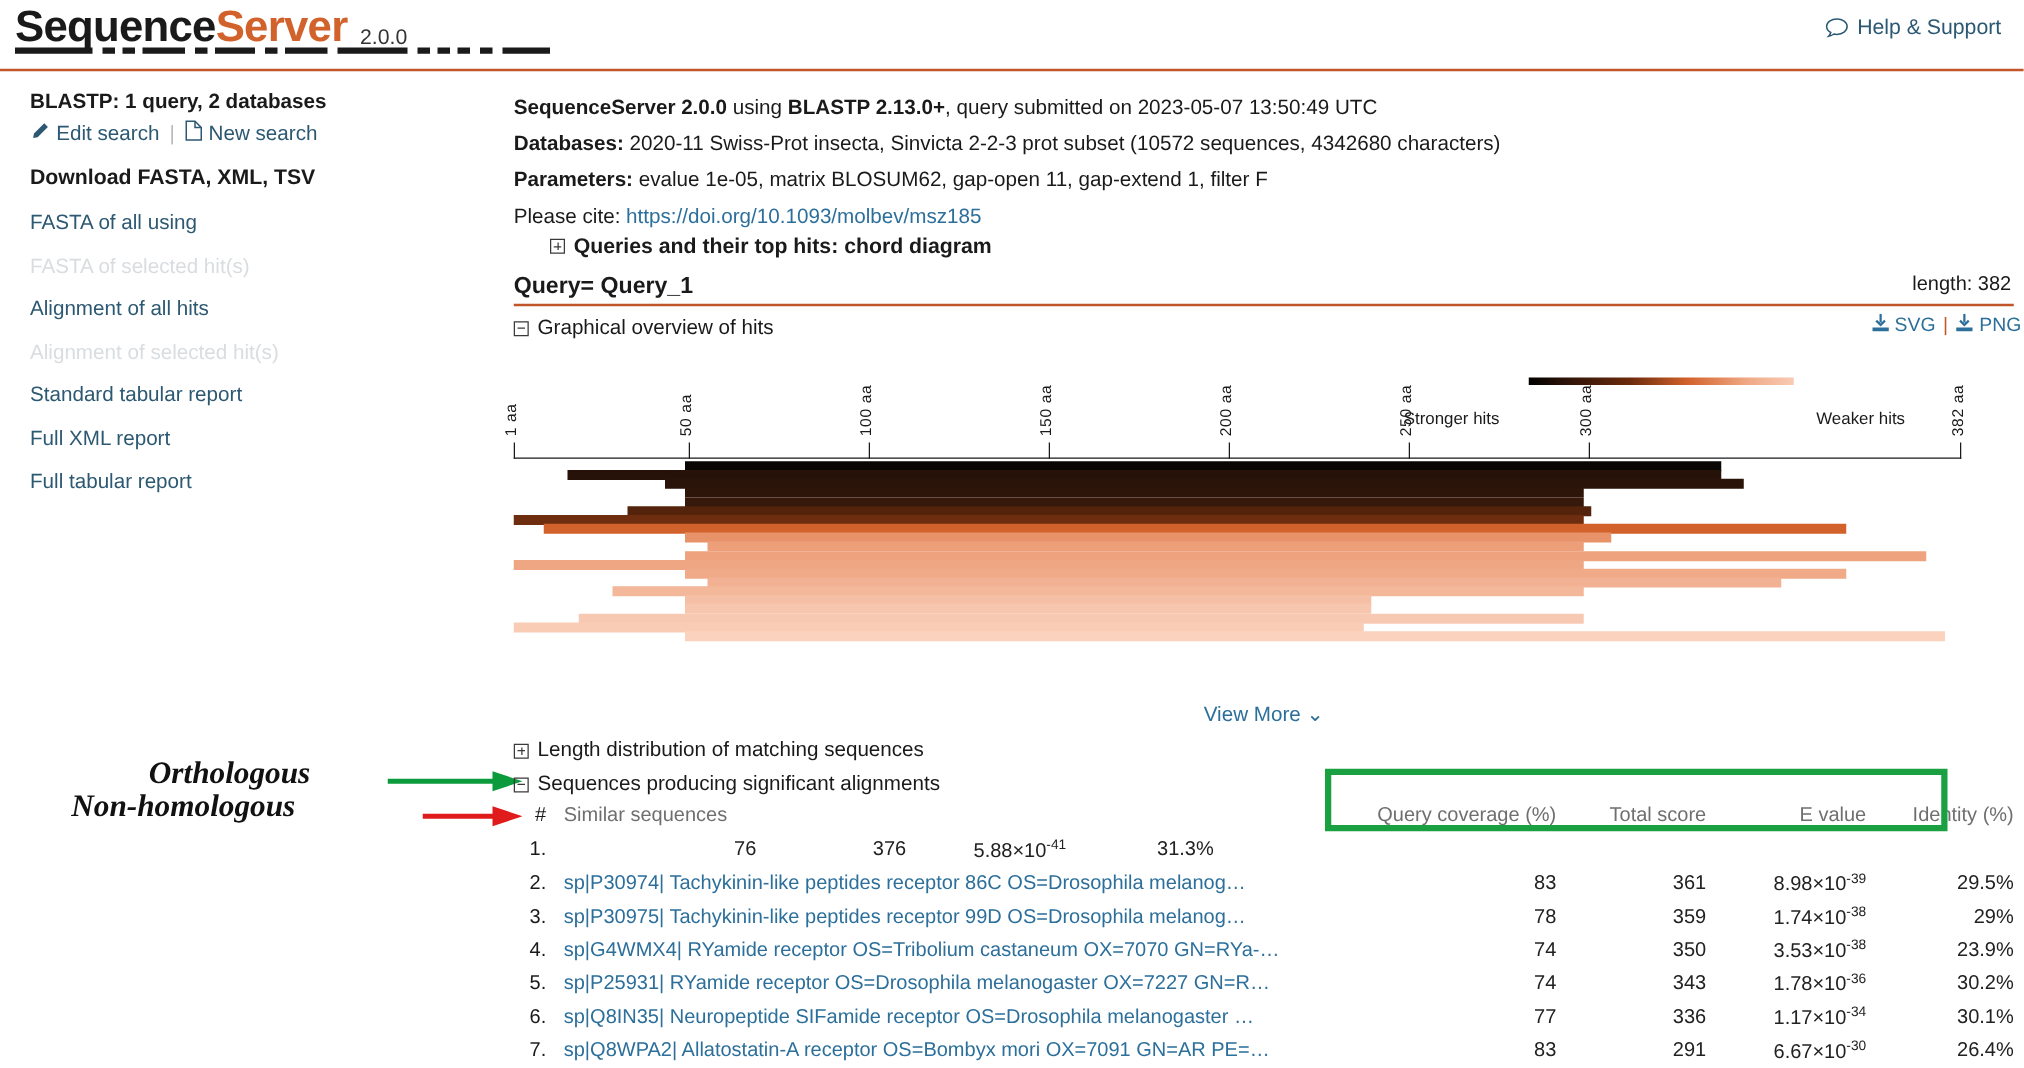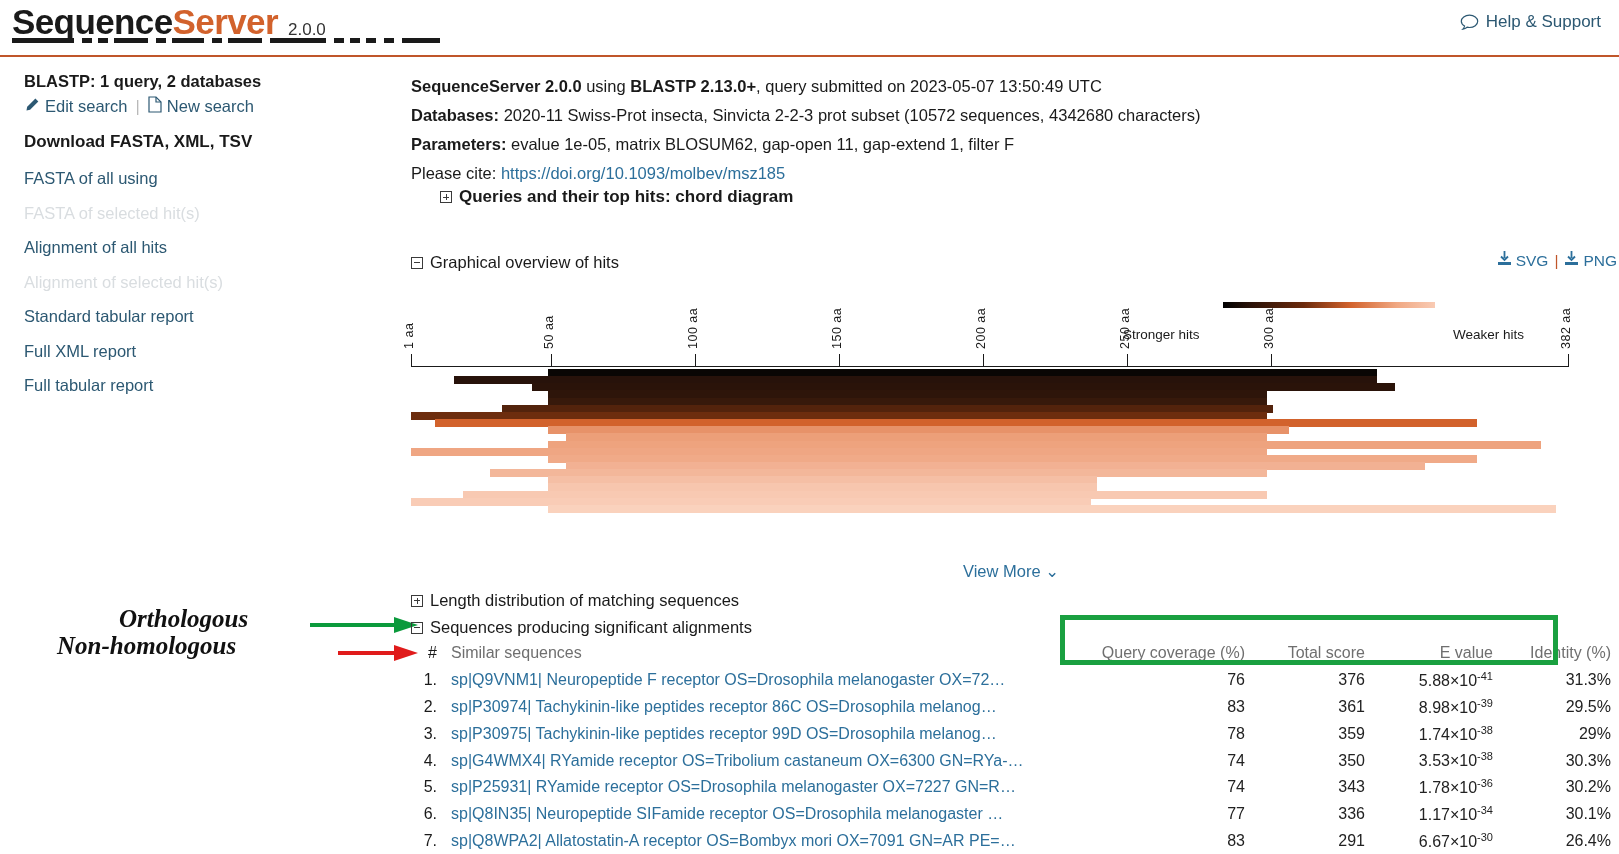--- a/index.html
+++ b/index.html
@@ -244,20 +244,24 @@
       <p><b>Databases:</b><span> 2020-11 Swiss-Prot insecta, Sinvicta 2-2-3 prot subset (10572 sequences, 4342680 characters)</span></p>
       <p><b>Parameters:</b><span> evalue 1e-05, matrix BLOSUM62, gap-open 11, gap-extend 1, filter F</span></p>
       <p><span>Please cite: </span><a href="#">https://doi.org/10.1093/molbev/msz185</a></p>
     </div>
 
     <div class="toggle-row chord">
       <span class="tog-box plus"></span>
       <span>Queries and their top hits: chord diagram</span>
     </div>
 
+    <div class="qline">
+      <span class="qtitle">Query= Query_1</span>
+      <span class="qlen">length: 382</span>
+    </div>
 
     <div class="toggle-row ov-head">
       <span class="tog-box"></span>
       <span>Graphical overview of hits</span>
     </div>
 
     <div class="dl">
       <span class="lk">
         <span>
           <svg width="15" height="15" viewBox="0 0 15 15">
@@ -349,21 +353,20 @@
         <div class="c-num">#</div>
         <div class="c-seq">Similar sequences</div>
         <div class="c-qc">Query coverage (%)</div>
         <div class="c-ts">Total score</div>
         <div class="c-ev">E value</div>
         <div class="c-id">Identity (%)</div>
       </div>
       <div id="tbody">
           <div class="trow">
             <div class="c-num">1.</div>
-            <div class="c-seq">sp|Q9VNM1| Neuropeptide F receptor OS=Drosophila melanogaster OX=72…</div>
             <div class="c-qc">76</div>
             <div class="c-ts">376</div>
             <div class="c-ev"><span>5.88×10</span><sup>-41</sup></div>
             <div class="c-id">31.3%</div>
           </div>
           <div class="trow">
             <div class="c-num">2.</div>
             <div class="c-seq">sp|P30974| Tachykinin-like peptides receptor 86C OS=Drosophila melanog…</div>
             <div class="c-qc">83</div>
             <div class="c-ts">361</div>
@@ -373,25 +376,25 @@
           <div class="trow">
             <div class="c-num">3.</div>
             <div class="c-seq">sp|P30975| Tachykinin-like peptides receptor 99D OS=Drosophila melanog…</div>
             <div class="c-qc">78</div>
             <div class="c-ts">359</div>
             <div class="c-ev"><span>1.74×10</span><sup>-38</sup></div>
             <div class="c-id">29%</div>
           </div>
           <div class="trow">
             <div class="c-num">4.</div>
-            <div class="c-seq">sp|G4WMX4| RYamide receptor OS=Tribolium castaneum OX=6300 GN=RYa-…</div>
+            <div class="c-seq">sp|G4WMX4| RYamide receptor OS=Tribolium castaneum OX=7070 GN=RYa-…</div>
             <div class="c-qc">74</div>
             <div class="c-ts">350</div>
             <div class="c-ev"><span>3.53×10</span><sup>-38</sup></div>
-            <div class="c-id">30.3%</div>
+            <div class="c-id">23.9%</div>
           </div>
           <div class="trow">
             <div class="c-num">5.</div>
             <div class="c-seq">sp|P25931| RYamide receptor OS=Drosophila melanogaster OX=7227 GN=R…</div>
             <div class="c-qc">74</div>
             <div class="c-ts">343</div>
             <div class="c-ev"><span>1.78×10</span><sup>-36</sup></div>
             <div class="c-id">30.2%</div>
           </div>
           <div class="trow">

